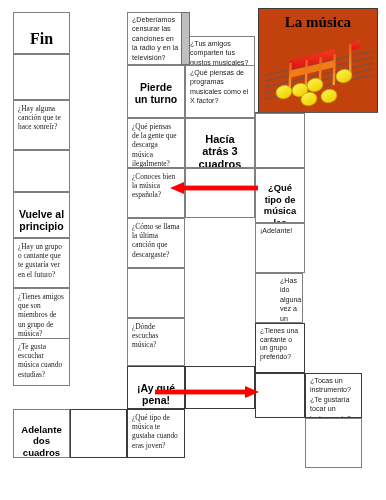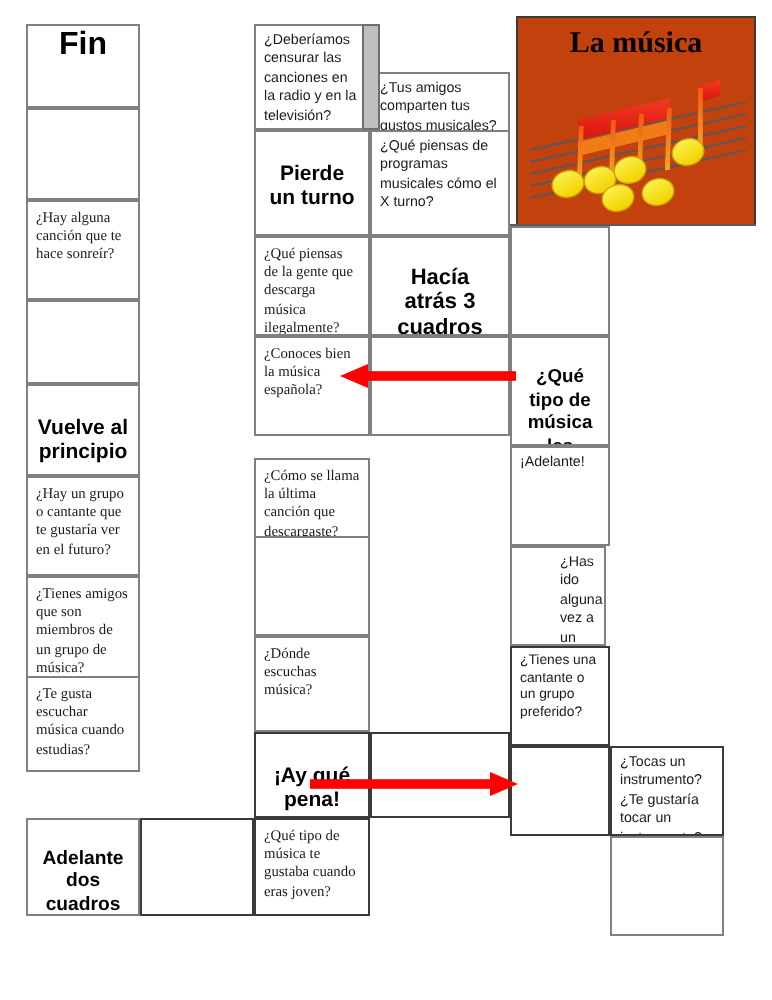--- a/index.html
+++ b/index.html
@@ -58,26 +58,26 @@
     font-size: 10.5px;
     line-height: 12.5px;
     text-align: center;
     white-space: pre-line;
     padding-top: 2px;
   }
   .inst.small { font-size: 9.6px; line-height: 11.6px; }
 
   
   .fin {
-    font-family: Liberation Sans, sans-serif;
+    font-family: Liberation Serif, serif;
     font-weight: bold;
     font-size: 16px;
     line-height: 18px;
     text-align: center;
-    padding-top: 1px;
+    padding-top: 17px;
   }
 
   
   #grey-strip {
     position: absolute;
     box-sizing: border-box;
     background: #bfbfbf;
     border-left: 1px solid #6e6e6e;
     border-right: 1px solid #6e6e6e;
     border-top: 1px solid #6e6e6e;
@@ -172,21 +172,21 @@
 
   <div class="cell inst" style="left:127px; top:65px; width:58px; height:53px;">
     <span>Pierde
 un turno</span>
   </div>
 
   <div class="cell" style="left:127px; top:168px; width:58px; height:50px;">
     <div class="q">¿Conoces bien la música española?</div>
   </div>
 
-  <div class="cell" style="left:127px; top:218px; width:58px; height:50px;margin-top:11px;">
+  <div class="cell" style="left:127px; top:218px; width:58px; height:50px;">
     <div class="q">¿Cómo se llama la última canción que descargaste?</div>
   </div>
 
   <div class="cell blank" style="left:127px; top:268px; width:58px; height:50px;"></div>
 
   <div class="cell" style="left:127px; top:318px; width:58px; height:48px;">
     <div class="q">¿Dónde escuchas música?</div>
   </div>
 
   <div class="cell inst dark" style="left:127px; top:366px; width:58px; height:43px;">
@@ -196,21 +196,21 @@
 
   <div class="cell dark" style="left:127px; top:409px; width:58px; height:49px;">
     <div class="q">¿Qué tipo de música te gustaba cuando eras joven?</div>
   </div>
 
   <div class="cell" style="left:185px; top:12px; width:70px; height:53px;margin-top:24px;">
     <div class="q sans">¿Tus amigos comparten tus gustos musicales?</div>
   </div>
 
   <div class="cell" style="left:185px; top:65px; width:70px; height:53px;">
-    <div class="q sans">¿Qué piensas de programas musicales cómo el X turno?</div>
+    <div class="q sans">¿Qué piensas de programas musicales cómo el X factor?</div>
   </div>
 
   <div class="cell inst" style="left:185px; top:118px; width:70px; height:50px; font-size:11px; line-height:12.2px;">
     <span>Hacía
 atrás 3
 cuadros</span>
   </div>
 
   <div class="cell blank" style="left:185px; top:168px; width:70px; height:50px;"></div>
 

